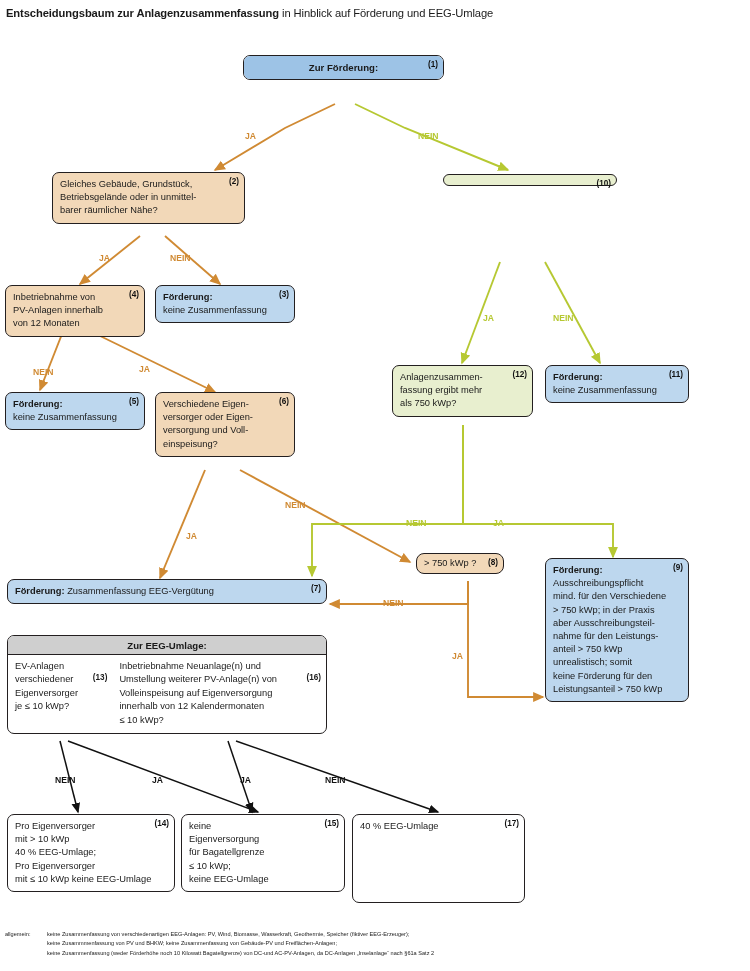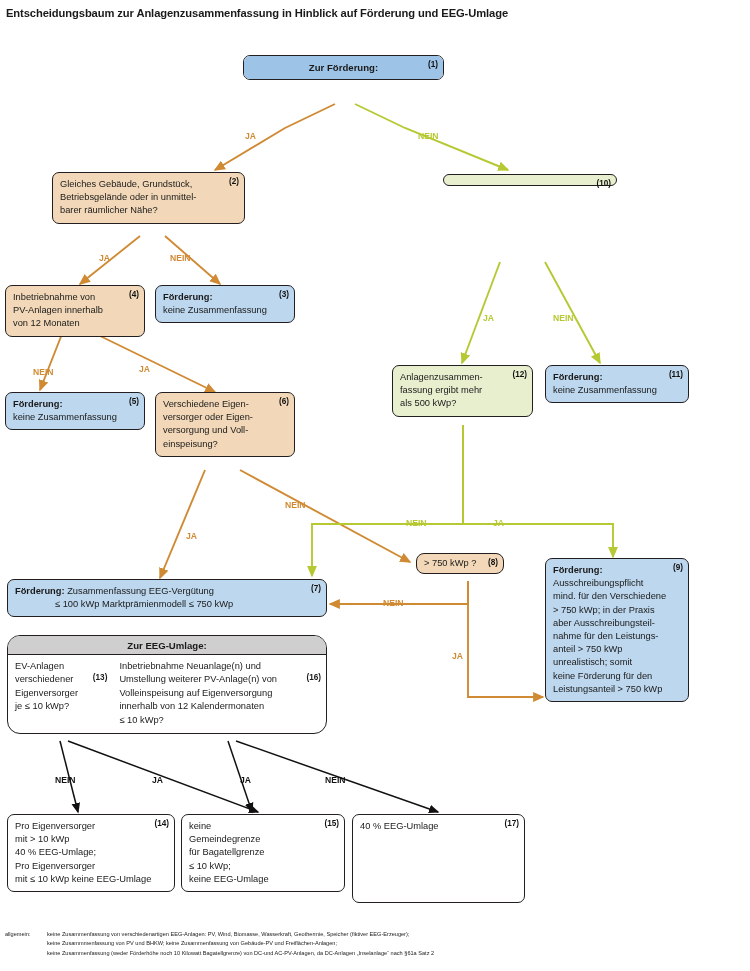--- a/index.html
+++ b/index.html
@@ -75,21 +75,21 @@
     line-height: 12.6px;
     padding: 6px 7px;
     z-index: 5;
   }
 
   
   #umlage {
     position: absolute;
     box-sizing: border-box;
     border: 1.6px solid #231f20;
-    border-radius: 13px;
+    border-radius: 7px;
     background: #ffffff;
     overflow: hidden;
     z-index: 5;
   }
   #umlage .hdr {
     background: #cfcfcf;
     text-align: center;
     font-weight: bold;
     font-size: 9.6px;
     padding: 3.5px 0;
@@ -129,21 +129,21 @@
 
   
   #title {
     position: absolute;
     left: 6px;
     top: 7px;
     font-size: 11.2px;
     letter-spacing: -0.1px;
   }
   #title .t1 { font-weight: bold; }
-  #title .t2 { font-weight: bold; }
+  #title .t2 { font-weight: normal; }
 
   
   #footer {
     position: absolute;
     left: 5px;
     top: 930px;
     width: 740px;
     font-size: 5.6px;
     line-height: 9.4px;
     color: #222;
@@ -296,21 +296,20 @@
       <div>versorger oder Eigen-</div>
       <div>versorgung und Voll-</div>
       <div>einspeisung?</div>
     </div>
   </div>
 
   <div class="node blue" id="n7" style="left:7px;top:579px;width:320px;">
     <span class="num">(7)</span>
     <div class="body">
       <div class="l1"><span class="bold">Förderung:</span><span> Zusammenfassung EEG-Vergütung</span></div>
-      <div class="l2">≤ 100 kWp Marktprämienmodell ≤ 750 kWp</div>
     </div>
   </div>
 
   <div class="node tan" id="n8" style="left:416px;top:553px;width:88px;">
     <span class="num">(8)</span>
     <div class="body">&gt; 750 kWp ?</div>
   </div>
 
   <div class="node blue" id="n9" style="left:545px;top:558px;width:144px;">
     <span class="num">(9)</span>
@@ -338,21 +337,21 @@
       <div class="bold">Förderung:</div>
       <div>keine Zusammenfassung</div>
     </div>
   </div>
 
   <div class="node green" id="n12" style="left:392px;top:365px;width:141px;">
     <span class="num">(12)</span>
     <div class="body">
       <div>Anlagenzusammen-</div>
       <div>fassung ergibt mehr</div>
-      <div>als 500 kWp?</div>
+      <div>als 750 kWp?</div>
     </div>
   </div>
 
   <div id="umlage" style="left:7px;top:635px;width:320px;">
     <div class="hdr">Zur EEG-Umlage:</div>
     <div class="cols">
       <div class="col left">
         <span class="num">(13)</span>
         <div>EV-Anlagen</div>
         <div>verschiedener</div>
@@ -378,21 +377,21 @@
       <div>40 % EEG-Umlage;</div>
       <div>Pro Eigenversorger</div>
       <div>mit ≤ 10 kWp keine EEG-Umlage</div>
     </div>
   </div>
 
   <div class="node white" id="n15" style="left:181px;top:814px;width:164px;">
     <span class="num">(15)</span>
     <div class="body">
       <div>keine</div>
-      <div>Gemeindegrenze</div>
+      <div>Eigenversorgung</div>
       <div>für Bagatellgrenze</div>
       <div>≤ 10 kWp;</div>
       <div>keine EEG-Umlage</div>
     </div>
   </div>
 
   <div class="node white" id="n17" style="left:352px;top:814px;width:173px;height:89px;">
     <span class="num">(17)</span>
     <div class="body">
       <div>40 % EEG-Umlage</div>

